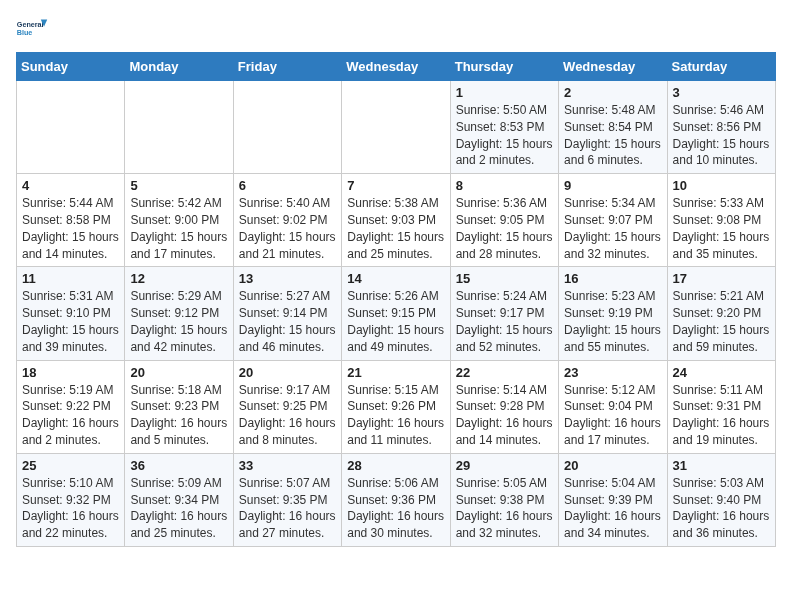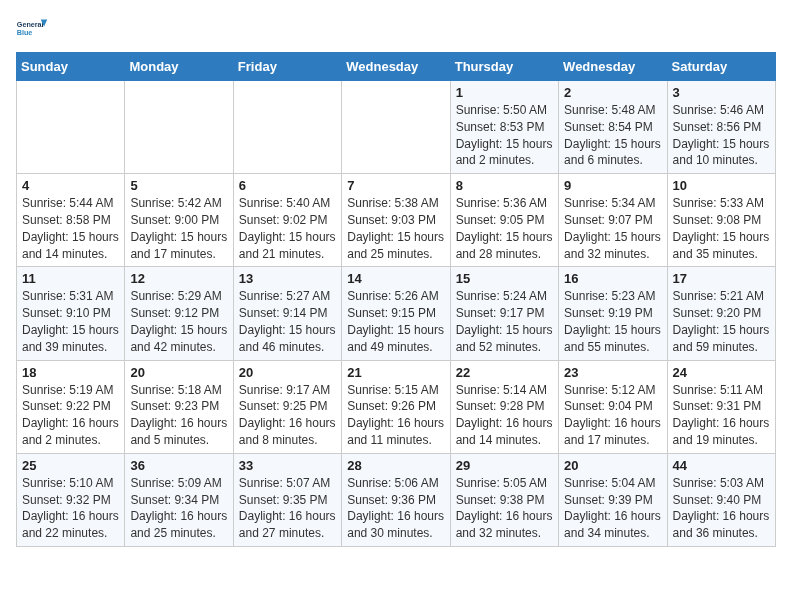--- a/index.html
+++ b/index.html
@@ -324,21 +324,21 @@
 and 32 minutes.</div>
         </td>
         <td>
           <div class="day-num">20</div>
           <div class="day-info">Sunrise: 5:04 AM
 Sunset: 9:39 PM
 Daylight: 16 hours
 and 34 minutes.</div>
         </td>
         <td>
-          <div class="day-num">44</div>
+          <div class="day-num">31</div>
           <div class="day-info">Sunrise: 5:03 AM
 Sunset: 9:40 PM
 Daylight: 16 hours
 and 36 minutes.</div>
         </td>
       </tr>
     </tbody>
 </table>
 
 </body></html>

